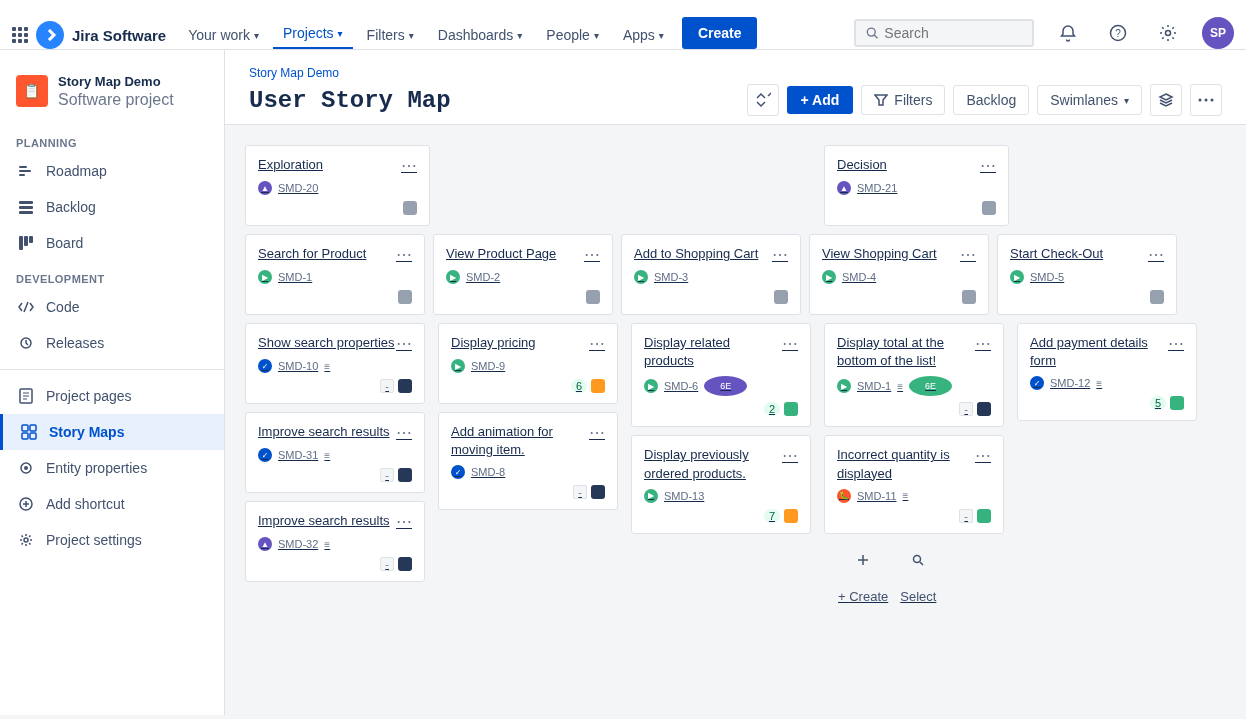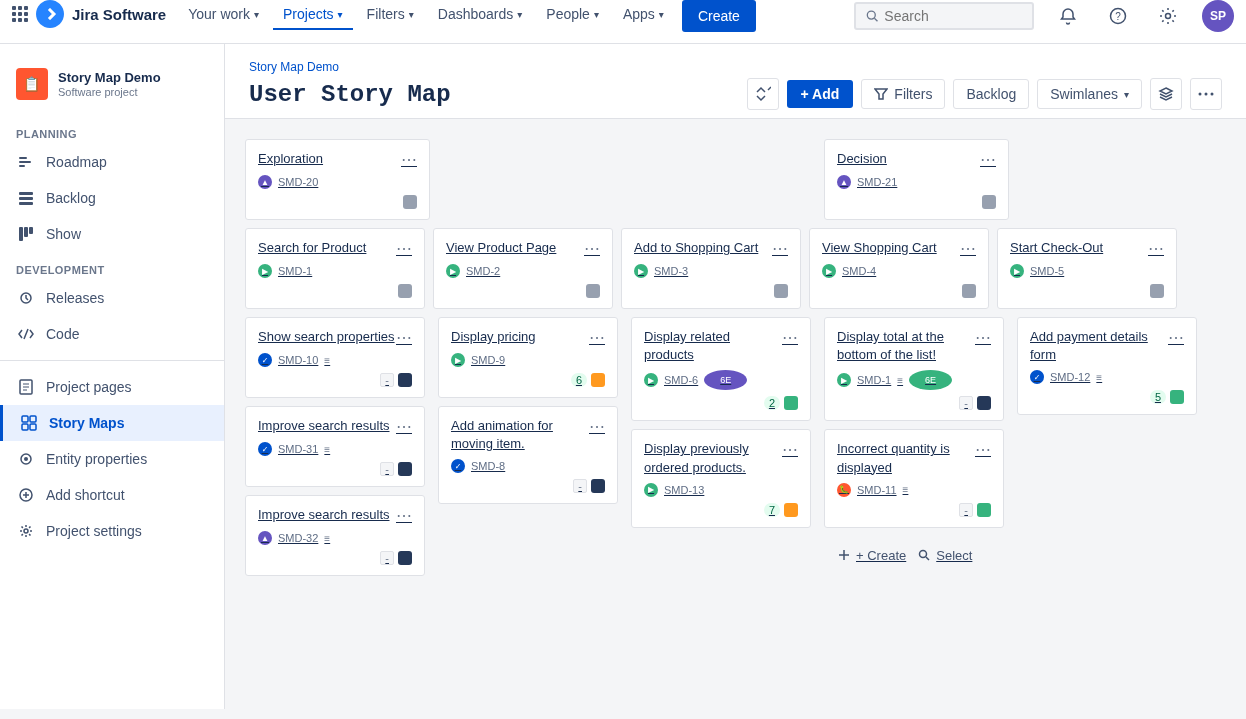--- a/index.html
+++ b/index.html
@@ -1,33 +1,33 @@
 <!DOCTYPE html>
 <html><head>
   <meta charset="utf-8">
   <style>
     * { box-sizing: border-box; margin: 0; padding: 0; }
     body { font-family: -apple-system, BlinkMacSystemFont, 'Segoe UI', sans-serif; font-size: 14px; background: #f4f5f7; color: #172b4d; }
 
     
     .top-nav {
-      display: flex; align-items: flex-start; background: #fff; height: 44px;
+      display: flex; align-items: flex-end; background: #fff; height: 50px;
       padding: 0 12px; border-bottom: 1px solid #dfe1e6; position: relative; z-index: 10;
       gap: 4px;
     }
     .nav-logo { display: flex; align-items: center; gap: 8px; margin-right: 8px; cursor: pointer; }
     .nav-logo-text { font-size: 15px; font-weight: 600; color: #172b4d; }
     .nav-item {
       padding: 6px 10px; border-radius: 3px; cursor: pointer; color: #42526e;
       font-size: 14px; display: flex; align-items: center; gap: 4px; white-space: nowrap;
     }
     .nav-item.active { color: #0052cc; border-bottom: 2px solid #0052cc; border-radius: 0; }
     .nav-create {
       background: #0052cc; color: #fff; padding: 8px 16px; border-radius: 3px;
-      font-weight: 400; cursor: pointer; margin-left: 4px;
+      font-weight: 700; cursor: pointer; margin-left: 4px;
     }
     .nav-right { margin-left: auto; display: flex; align-items: center; gap: 18px; }
     .search-box {
       display: flex; align-items: center; background: #f4f5f7; border: 2px solid #dfe1e6;
       border-radius: 3px; padding: 4px 10px; gap: 6px; width: 180px;
     }
     .search-box input { border: none; background: transparent; outline: none; font-size: 14px; width: 100%; }
     .icon-btn {
       width: 32px; height: 32px; border-radius: 50%; display: flex; align-items: center; justify-content: center;
       cursor: pointer; color: #42526e;
@@ -48,21 +48,21 @@
     .sidebar {
       width: 225px; min-width: 225px; background: #fff; border-right: 1px solid #dfe1e6;
       padding: 16px 0; overflow-y: auto;
     }
     .sidebar-project { display: flex; align-items: center; gap: 10px; padding: 8px 16px 16px; }
     .sidebar-project-icon {
       width: 32px; height: 32px; border-radius: 4px; background: #ff5630;
       display: flex; align-items: center; justify-content: center; color: #fff; font-size: 14px;
     }
     .sidebar-project-name { font-size: 13px; font-weight: 600; color: #172b4d; line-height: 1.3; }
-    .sidebar-project-type { font-size: 11px; color: #6b778c; }
+    .sidebar-project-type { font-size: 16px; color: #6b778c; }
     .sidebar-section-label {
       font-size: 11px; font-weight: 700; color: #6b778c; letter-spacing: 0.04em;
       padding: 12px 16px 4px; text-transform: uppercase;
     }
     .sidebar-item {
       display: flex; align-items: center; gap: 10px; padding: 8px 16px; cursor: pointer;
       color: #42526e; font-size: 14px; border-radius: 0;
     }
     .sidebar-item.active { background: #e8f0fe; color: #0052cc; font-weight: 600; border-left: 3px solid #0052cc; }
     .sidebar-item-icon { width: 20px; height: 20px; display: flex; align-items: center; justify-content: center; flex-shrink: 0; }
@@ -114,21 +114,21 @@
     .minus-btn { font-size: 11px; color: #6b778c; cursor: pointer; background: #f4f5f7; border: 1px solid #dfe1e6; border-radius: 2px; padding: 0 4px; }
     .avatar-sm { width: 43px; height: 20px; border-radius: 50%; background: #36b37e; display: inline-flex; align-items: center; justify-content: center; color: #fff; font-size: 9px; }
     .avatar-sm-purple { background: #6554c0; }
 
     
     .swimlane-row { display: flex; gap: 8px; margin-bottom: 8px; align-items: flex-start; }
     .swimlane-col { display: flex; flex-direction: column; gap: 8px; min-width: 185px; width: 185px; }
 
     
     .create-select-row { display: flex; align-items: center; gap: 12px; padding: 12px 14px; }
-    .create-btn { display: flex; align-items: center; gap: 6px; color: #42526e; cursor: pointer; font-size: 13px; }
+    .create-btn { display: flex; align-items: center; gap: 23px; color: #42526e; cursor: pointer; font-size: 13px; flex-direction: column; }
 
     .chevron { font-size: 10px; }
     .spacer-col { min-width: 185px; width: 185px; }
   </style>
 </head>
 <body>
 
 <nav class="top-nav">
   <div class="nav-logo">
     <div class="apps-grid">
@@ -240,43 +240,43 @@
       <span>Backlog</span>
     </div>
     <div class="sidebar-item">
       <div class="sidebar-item-icon">
         <svg width="16" height="16" viewBox="0 0 16 16">
             <rect x="1" y="1" width="4" height="14" rx="1" fill="#42526e"></rect>
             <rect x="6" y="1" width="4" height="10" rx="1" fill="#42526e"></rect>
             <rect x="11" y="1" width="4" height="7" rx="1" fill="#42526e"></rect>
           </svg>
       </div>
-      <span>Show</span>
+      <span>Board</span>
     </div>
 
     <div class="sidebar-section-label">DEVELOPMENT</div>
 
-    <div class="sidebar-item">
-      <div class="sidebar-item-icon">
-        <svg width="16" height="16" viewBox="0 0 16 16">
-            <circle cx="8" cy="8" r="5" fill="none" stroke="#42526e" stroke-width="1.5"></circle>
-            <polyline points="8,5 8,8 10,10" fill="none" stroke="#42526e" stroke-width="1.5"></polyline>
-          </svg>
-      </div>
-      <span>Releases</span>
-    </div>
     <div class="sidebar-item">
       <div class="sidebar-item-icon">
         <svg width="16" height="16" viewBox="0 0 16 16">
             <polyline points="4,4 1,8 4,12" fill="none" stroke="#42526e" stroke-width="1.5"></polyline>
             <polyline points="12,4 15,8 12,12" fill="none" stroke="#42526e" stroke-width="1.5"></polyline>
             <line x1="10" y1="3" x2="6" y2="13" stroke="#42526e" stroke-width="1.5"></line>
           </svg>
       </div>
       <span>Code</span>
+    </div>
+    <div class="sidebar-item">
+      <div class="sidebar-item-icon">
+        <svg width="16" height="16" viewBox="0 0 16 16">
+            <circle cx="8" cy="8" r="5" fill="none" stroke="#42526e" stroke-width="1.5"></circle>
+            <polyline points="8,5 8,8 10,10" fill="none" stroke="#42526e" stroke-width="1.5"></polyline>
+          </svg>
+      </div>
+      <span>Releases</span>
     </div>
 
     <div style="height:1px;background:#dfe1e6;margin:8px 0;"></div>
 
     <div class="sidebar-item">
       <div class="sidebar-item-icon">
         <svg width="16" height="16" viewBox="0 0 16 16">
             <rect x="2" y="1" width="12" height="14" rx="1" fill="none" stroke="#42526e" stroke-width="1.5"></rect>
             <line x1="5" y1="5" x2="11" y2="5" stroke="#42526e" stroke-width="1"></line>
             <line x1="5" y1="8" x2="11" y2="8" stroke="#42526e" stroke-width="1"></line>

